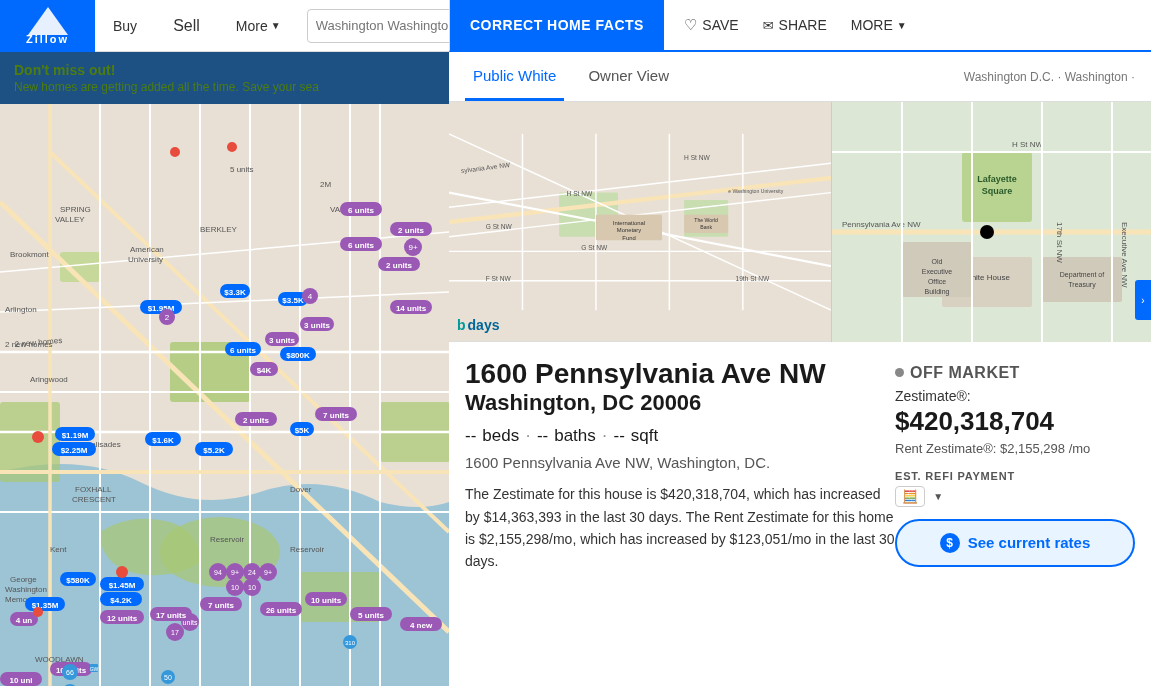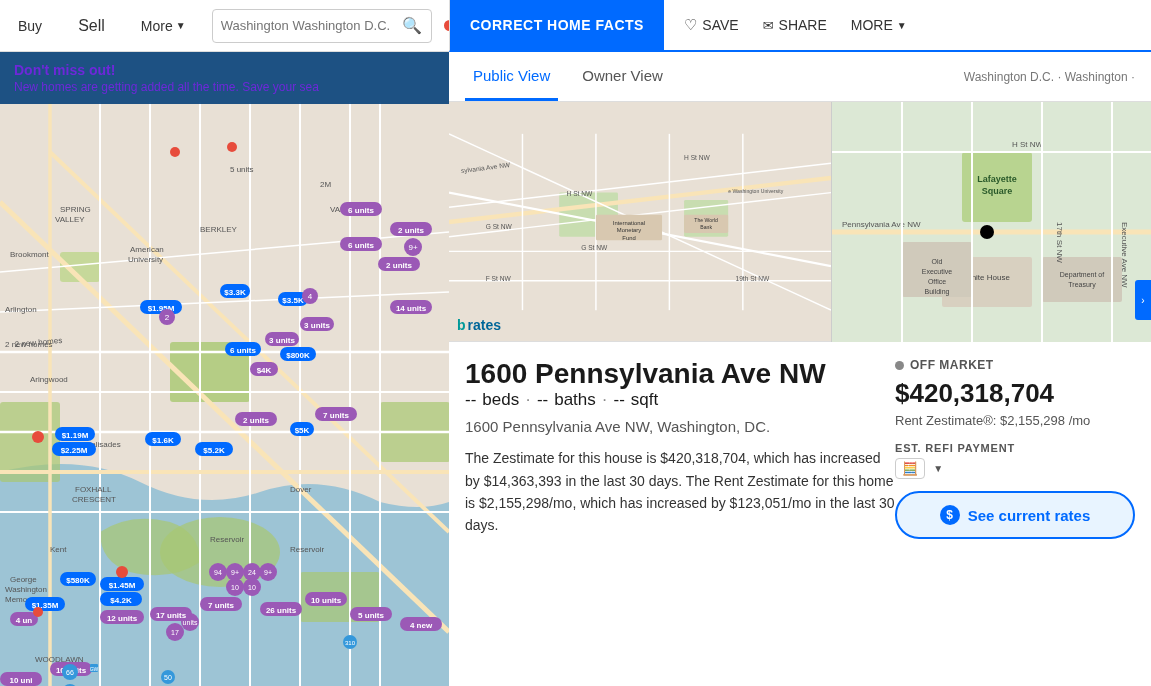--- a/index.html
+++ b/index.html
@@ -21,20 +21,26 @@
       border-bottom: 1px solid #ddd;
       position: relative;
       z-index: 300;
     }
   </style>
 </head>
 <body>
 
 <div id="top-nav-full">
 
+  <div style="width:95px;height:52px;background:#006aff;display:flex;flex-direction:column;align-items:center;justify-content:center;flex-shrink:0;cursor:pointer;">
+    <svg width="40" height="28" viewBox="0 0 40 28">
+      <polygon points="0,28 20,0 40,28" fill="white" opacity="0.9"></polygon>
+    </svg>
+    <span style="color:white;font-size:11px;font-weight:bold;letter-spacing:2px;margin-top:-2px;">Zillow</span>
+  </div>
 
   <div style="display:flex;align-items:center;height:100%;justify-content:flex-end;">
     <div style="padding:0 18px;height:100%;display:flex;align-items:center;font-size:14px;color:#333;cursor:pointer;">Buy</div>
     <div style="padding:0 18px;height:100%;display:flex;align-items:center;font-size:16px;color:#333;cursor:pointer;">Sell</div>
     <div style="padding:0 18px;height:100%;display:flex;align-items:center;font-size:14px;color:#333;cursor:pointer;">
       <span>More</span>
       <span style="margin-left:3px;font-size:10px;">▼</span>
     </div>
   </div>
 
@@ -64,21 +70,21 @@
       <span>MORE</span>
       <span style="font-size:10px;">▼</span>
     </button>
   </div>
 </div>
 
 <div style="display:flex;width:1151px;height:634px;">
 
   <div id="map-full" style="width:449px;height:634px;background:#e8e0d5;position:relative;overflow:hidden;flex-shrink:0;">
 
-    <div style="position:absolute;top:0;left:0;right:0;background:rgba(0,60,120,0.88);color:#6d28d9;padding:10px 14px;z-index:10;">
+    <div style="position:absolute;top:0;left:0;right:0;background:rgba(0,60,120,0.88);color:#4d7c0f;padding:10px 14px;z-index:10;">
       <div style="font-weight:bold;font-size:14px;">Don't miss out!</div>
       <div style="font-size:12px;margin-top:2px;">New homes are getting added all the time. Save your sea</div>
     </div>
 
     <svg width="449" height="634" viewBox="0 0 449 634" style="position:absolute;top:0;left:0;">
 
       <path d="M0,420 Q80,400 140,430 Q200,460 260,440 Q320,420 380,450 Q420,460 449,450 L449,634 L0,634 Z" fill="#7eb8d4" opacity="0.7"></path>
 
       <rect x="170" y="290" width="80" height="60" fill="#a8c870" opacity="0.8" rx="3"></rect>
       <rect x="0" y="350" width="60" height="80" fill="#a8c870" opacity="0.7" rx="3"></rect>
@@ -288,21 +294,21 @@
 
       <circle cx="350" cy="590" rx="8" r="7" fill="#3498db"></circle>
       <text x="350" y="593" font-size="6" fill="white" text-anchor="middle">310</text>
     </svg>
   </div>
 
   <div style="flex:1;display:flex;flex-direction:column;background:white;overflow-y:auto;">
 
     <div style="display:flex;align-items:center;border-bottom:1px solid #ddd;padding:0 16px;height:50px;justify-content:space-between;">
       <div style="display:flex;align-items:center;height:100%;">
-        <div style="padding:0 8px;height:100%;display:flex;align-items:center;font-size:15px;color:#006aff;cursor:pointer;border-bottom:3px solid #006aff;margin-right:16px;">Public View</div>
+        <div style="padding:0 8px;height:100%;display:flex;align-items:center;font-size:15px;color:#006aff;cursor:pointer;border-bottom:3px solid #006aff;margin-right:16px;">Public White</div>
         <div style="padding:16px 8px;height:100%;display:flex;align-items:center;font-size:15px;color:#555;cursor:pointer;border-bottom:3px solid transparent;">Owner View</div>
       </div>
       <div style="font-size:12px;color:#777;">Washington D.C. · Washington ·</div>
     </div>
 
     <div style="display:flex;height:240px;border-bottom:1px solid #ddd;">
 
       <div style="flex:1;background:#e8e0d5;position:relative;overflow:hidden;">
         <svg width="100%" height="240" viewBox="0 0 520 240">
 
@@ -339,21 +345,21 @@
           <rect x="320" y="110" width="60" height="25" fill="#d8c8b0" rx="2"></rect>
           <text x="350" y="120" font-size="7" fill="#333" text-anchor="middle">The World</text>
           <text x="350" y="130" font-size="7" fill="#333" text-anchor="middle">Bank</text>
 
           <text x="380" y="80" font-size="7" fill="#555">e Washington University</text>
         </svg>
         
         
         <div style="position:absolute;bottom:8px;left:8px;display:flex;align-items:center;gap:2px;">
           <span style="color:#009999;font-weight:bold;font-size:14px;">b</span>
-          <span style="color:#006699;font-weight:bold;font-size:14px;">rates</span>
+          <span style="color:#006699;font-weight:bold;font-size:14px;">days</span>
         </div>
       </div>
 
       <div style="width:320px;height:240px;background:#dde8d0;border-left:1px solid #ccc;position:relative;overflow:hidden;flex-shrink:0;">
         <svg width="320" height="240" viewBox="0 0 320 240">
           <rect width="320" height="240" fill="#dce8d5"></rect>
 
           <rect x="130" y="50" width="70" height="70" fill="#b8d490" rx="3"></rect>
           <text x="165" y="80" font-size="9" fill="#2a5a2a" text-anchor="middle" font-weight="bold">Lafayette</text>
           <text x="165" y="92" font-size="9" fill="#2a5a2a" text-anchor="middle" font-weight="bold">Square</text>
@@ -389,50 +395,52 @@
           <circle cx="155" cy="130" r="7" fill="black"></circle>
 
         </svg>
       </div>
     </div>
 
     <div style="position:absolute;right:0;top:280px;width:16px;height:40px;background:#006aff;display:flex;align-items:center;justify-content:center;cursor:pointer;z-index:10;border-radius:3px 0 0 3px;">
       <span style="color:white;font-size:10px;">›</span>
     </div>
 
-    <div style="display:flex;padding:16px;">
+    <div style="display:flex;padding:16px;align-items:center;">
 
       <div style="flex:1;">
         <div style="font-size:28px;font-weight:bold;color:#1a1a1a;line-height:1.15;">
           <span>1600 Pennsylvania Ave</span>
           <span>NW</span>
         </div>
+        <div style="font-size:22px;font-weight:bold;color:#1a1a1a;margin-bottom:10px;">Washington, DC 20006</div>
 
         <div style="font-size:17px;color:#1a1a1a;margin-bottom:8px;display:flex;align-items:center;gap:6px;">
           <span>--</span>
           <span>beds</span>
           <span style="color:#888;">·</span>
           <span>--</span>
           <span>baths</span>
           <span style="color:#888;">·</span>
           <span>--</span>
           <span>sqft</span>
         </div>
 
         <div style="font-size:15px;color:#555;margin-bottom:12px;">1600 Pennsylvania Ave NW, Washington, DC.</div>
 
         <div style="font-size:14px;color:#333;line-height:1.6;">The Zestimate for this house is $420,318,704, which has increased by $14,363,393 in the last 30 days. The Rent Zestimate for this home is $2,155,298/mo, which has increased by $123,051/mo in the last 30 days.</div>
       </div>
 
       <div style="width:240px;flex-shrink:0;">
-        <div style="display:flex;align-items:center;gap:6px;font-size:12px;font-weight:bold;color:#555;margin-bottom:6px;letter-spacing:0.5px;">
+        <div style="display:flex;align-items:center;gap:6px;font-size:16px;font-weight:bold;color:#555;margin-bottom:6px;letter-spacing:0.5px;">
           <span style="width:9px;height:9px;border-radius:50%;background:#888;display:inline-block;"></span>
           <span>OFF MARKET</span>
         </div>
 
+        <div style="font-size:14px;color:#333;margin-bottom:2px;">Zestimate®:</div>
         <div style="font-size:26px;font-weight:bold;color:#1a1a1a;margin-bottom:4px;">$420,318,704</div>
 
         <div style="font-size:13px;color:#555;margin-bottom:14px;">
           <span>Rent Zestimate®:</span>
           <span>$2,155,298 /mo</span>
         </div>
 
         <div style="font-size:11px;font-weight:bold;color:#555;letter-spacing:0.8px;margin-bottom:4px;">EST. REFI PAYMENT</div>
 
         <div style="display:flex;align-items:center;gap:8px;margin-bottom:12px;">

